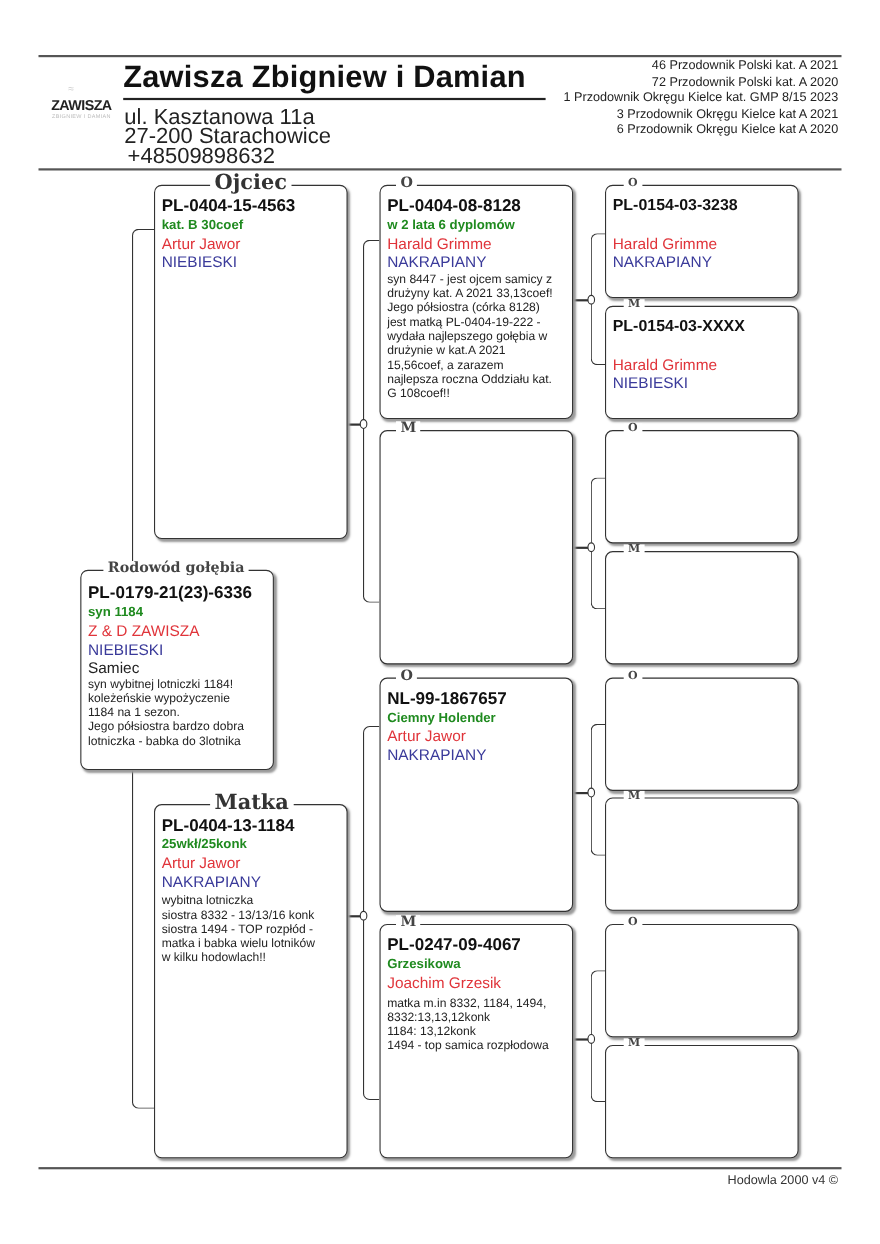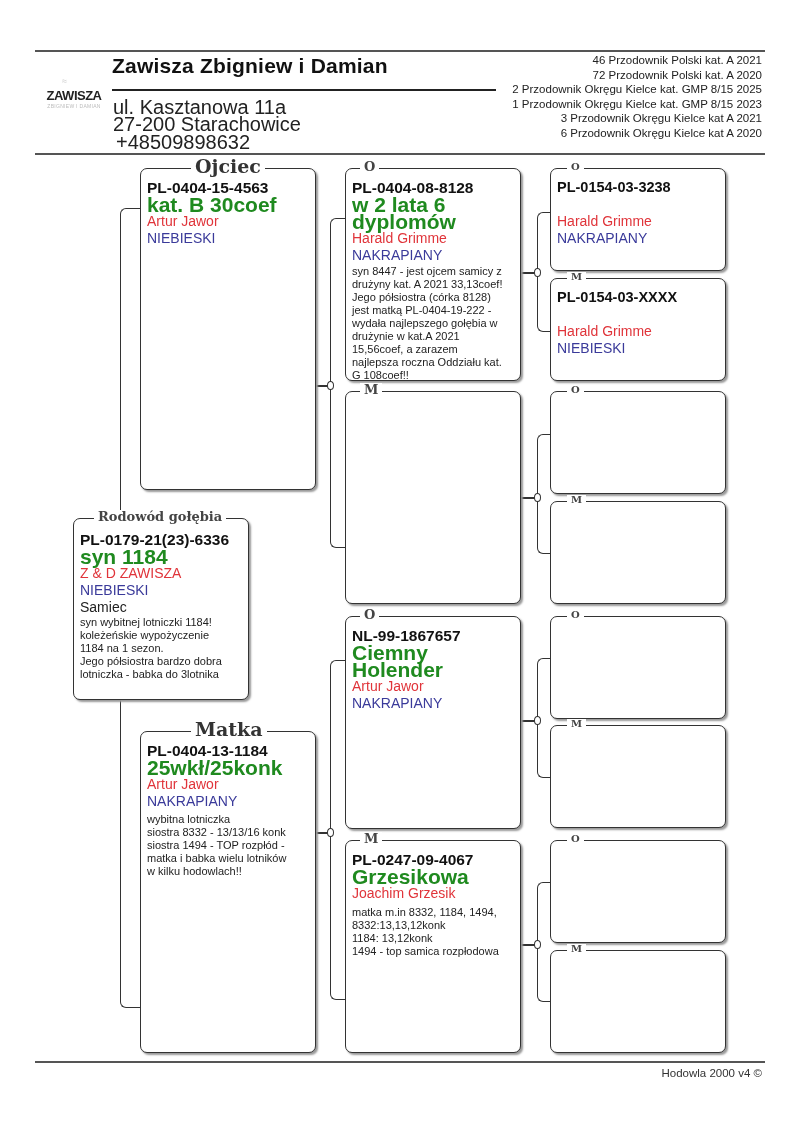--- a/index.html
+++ b/index.html
@@ -2,37 +2,37 @@
 <html><head>
 <meta charset="utf-8">
 <style>
   html,body{margin:0;padding:0;background:#fff;}
   body{width:800px;height:1131px;position:relative;overflow:hidden;font-family:"Liberation Sans",sans-serif;color:#111;}
   .hr{position:absolute;left:35px;width:730px;height:2px;background:#555;}
   .logo{position:absolute;left:40px;top:88px;width:68px;text-align:center;}
   .logo .main{font-weight:bold;font-size:13px;color:#222;letter-spacing:-0.5px;}
   .logo .sub{font-size:5px;color:#bbb;letter-spacing:0.3px;}
   .logo .bird{font-size:9px;color:#ccc;position:absolute;left:22px;top:-12px;}
-  .title{position:absolute;left:112px;top:54px;font-size:21px;font-weight:bold;color:#111;letter-spacing:0.2px;}
+  .title{position:absolute;left:112px;top:54px;font-size:28px;font-weight:bold;color:#111;letter-spacing:0.2px;}
   .title-ul{position:absolute;left:112px;top:89px;width:384px;height:2px;background:#222;}
   .addr{position:absolute;left:113px;font-size:20px;color:#222;}
   .awards{position:absolute;right:38px;top:53px;text-align:right;font-size:11.5px;line-height:14.6px;color:#222;}
   .box{position:absolute;background:#fff;border:1.5px solid #333;border-radius:7px;box-shadow:2px 2px 2px #999;box-sizing:border-box;padding:6px 6px 4px 6px;}
   .lbl{position:absolute;background:#fff;font-family:"DejaVu Serif",serif;font-weight:bold;color:#333;padding:0 4px;line-height:1;}
   .lbl.big{font-size:19px;top:-12px;}
   .lbl.med{font-size:13px;top:-9px;color:#444;}
   .lbl.sm{font-size:10px;top:-7px;color:#444;}
   .ring{font-weight:bold;color:#111;}
   .b1 .ring{font-size:15.5px;}
   .b2 .ring{font-size:15.5px;}
   .b3 .ring{font-size:14.5px;}
   .green{color:#1f8a1f;font-weight:bold;}
   .red{color:#e0343a;}
   .blue{color:#3a3a9a;}
-  .b1 .green,.b2 .green{font-size:21px;}
+  .b1 .green,.b2 .green{font-size:12px;}
   .b1 .red,.b1 .blue,.b2 .red,.b2 .blue{font-size:14px;}
   .b3 .red,.b3 .blue{font-size:14px;}
   .line{line-height:17px;}
   .note{font-size:11px;line-height:13px;color:#222;margin-top:3px;}
   .sex{font-size:14px;color:#222;line-height:17px;}
   .conn{position:absolute;border:1.5px solid #333;border-right:none;border-radius:6px 0 0 6px;box-sizing:border-box;}
   .stub{position:absolute;height:1.5px;background:#333;}
   .dot{position:absolute;width:5px;height:7px;border:1px solid #333;border-radius:50%;background:#fff;}
   .footer{position:absolute;right:38px;top:1067px;font-size:11.5px;color:#333;}
 </style>
@@ -46,21 +46,20 @@
   <div class="sub">ZBIGNIEW I DAMIAN</div>
 </div>
 <div class="title">Zawisza Zbigniew i Damian</div>
 <div class="title-ul"></div>
 <div class="addr" style="top:96px;">ul. Kasztanowa 11a</div>
 <div class="addr" style="top:113px;">27-200 Starachowice</div>
 <div class="addr" style="top:131px;left:116px;">+48509898632</div>
 <div class="awards">
   <div>46 Przodownik Polski kat. A 2021</div>
   <div>72 Przodownik Polski kat. A 2020</div>
-  <div>2 Przodownik Okręgu Kielce kat. GMP 8/15 2025</div>
   <div>1 Przodownik Okręgu Kielce kat. GMP 8/15 2023</div>
   <div>3 Przodownik Okręgu Kielce kat A 2021</div>
   <div>6 Przodownik Okręgu Kielce kat A 2020</div>
 </div>
 <div class="hr" style="top:153px;"></div>
 
 <div class="conn" style="left:120px;top:208px;width:20px;height:800px;"></div>
 <div class="stub" style="left:120px;top:515px;width:1px;"></div>
 
 <div class="conn" style="left:330px;top:218px;width:15px;height:330px;"></div>

